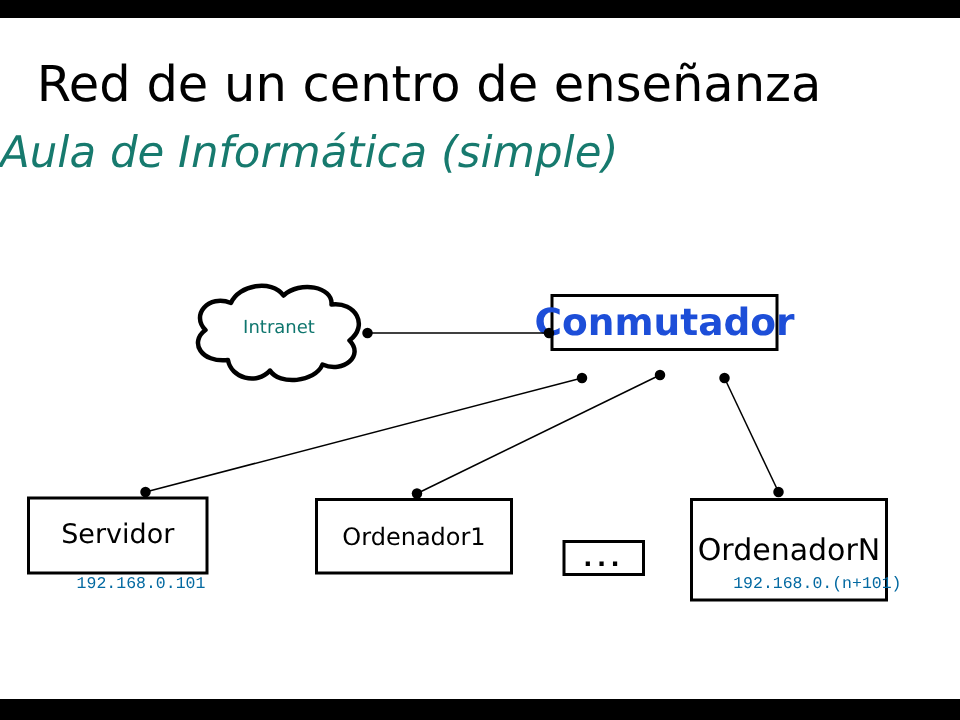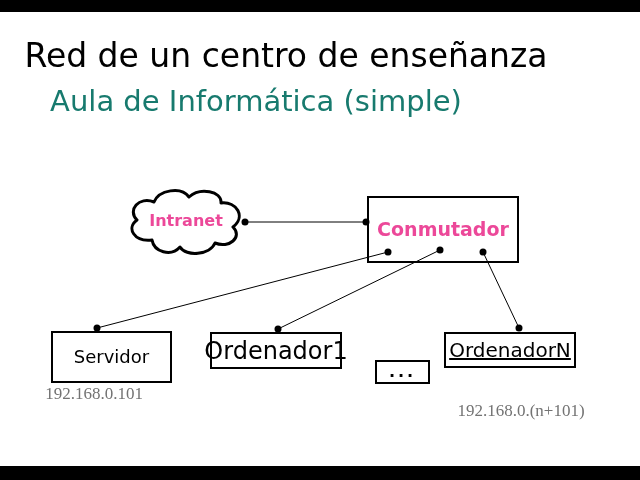--- a/index.html
+++ b/index.html
@@ -11,48 +11,48 @@
   .letterbox{position:absolute;left:0;width:640px;background:#000000;}
   #bar-top{top:0;height:12px;}
   #bar-bottom{top:466px;height:14px;}
 
   #title{
     position:absolute;left:0;top:36px;width:572px;
     text-align:center;font-size:33px;color:#000000;white-space:nowrap;
   }
   #subtitle{
     position:absolute;left:0;top:84px;width:512px;
-    text-align:center;font-size:29px;color:#177a6e;white-space:nowrap;
+    font-size:29px;color:#177a6e;white-space:nowrap;font-style:italic;
   }
 
   #cloud{position:absolute;left:124px;top:186px;width:124px;height:74px;}
   #cloud-label{
     position:absolute;left:126px;top:211px;width:120px;
-    text-align:center;font-size:16px;font-weight:bold;color:#ec4899;
+    text-align:center;font-size:12px;font-weight:normal;color:#0f766e;
   }
 
   .nbox{
     position:absolute;border:2px solid #000000;background:#ffffff;
     display:flex;flex-direction:column;align-items:center;justify-content:center;
     color:#000000;box-sizing:border-box;text-align:center;line-height:1.25;
   }
-  #switch-box{left:367px;top:196px;width:152px;height:67px;font-size:19px;font-weight:bold;color:#ec4899;}
-  #server-box{left:51px;top:331px;width:121px;height:52px;font-size:18px;justify-content:center;}
-  #pc1-box{left:210px;top:332px;width:132px;height:37px;font-size:24px;}
+  #switch-box{left:367px;top:196px;width:152px;height:38px;font-size:25px;font-weight:bold;color:#1d4ed8;}
+  #server-box{left:18px;top:331px;width:121px;height:52px;font-size:18px;justify-content:center;}
+  #pc1-box{left:210px;top:332px;width:132px;height:51px;font-size:16px;}
   #ellipsis-box{left:375px;top:360px;width:55px;height:24px;font-size:16px;font-weight:bold;letter-spacing:3px;line-height:10px;}
-  #pcn-box{left:444px;top:332px;width:132px;height:36px;font-size:20px;text-decoration:underline;}
+  #pcn-box{left:460px;top:332px;width:132px;height:69px;font-size:20px;}
 
   .ip{
-    position:absolute;text-align:center;color:#737373;
-    font-family:Liberation Serif, serif;
-    font-size:17px;white-space:nowrap;
+    position:absolute;text-align:center;color:#0369a1;
+    font-family:Liberation Mono, monospace;
+    font-size:11px;white-space:nowrap;
   }
   #server-ip{left:14px;top:384px;width:160px;}
   #pc1-ip{left:196px;top:384px;width:160px;}
-  #pcn-ip{left:441px;top:401px;width:160px;}
+  #pcn-ip{left:441px;top:384px;width:160px;text-align:right;}
 
   #connectors{position:absolute;left:0;top:0;width:640px;height:480px;pointer-events:none;}
 </style>
 </head>
 <body>
 
 <div id="slide">
 
   <div id="bar-top" class="letterbox"></div>
 

